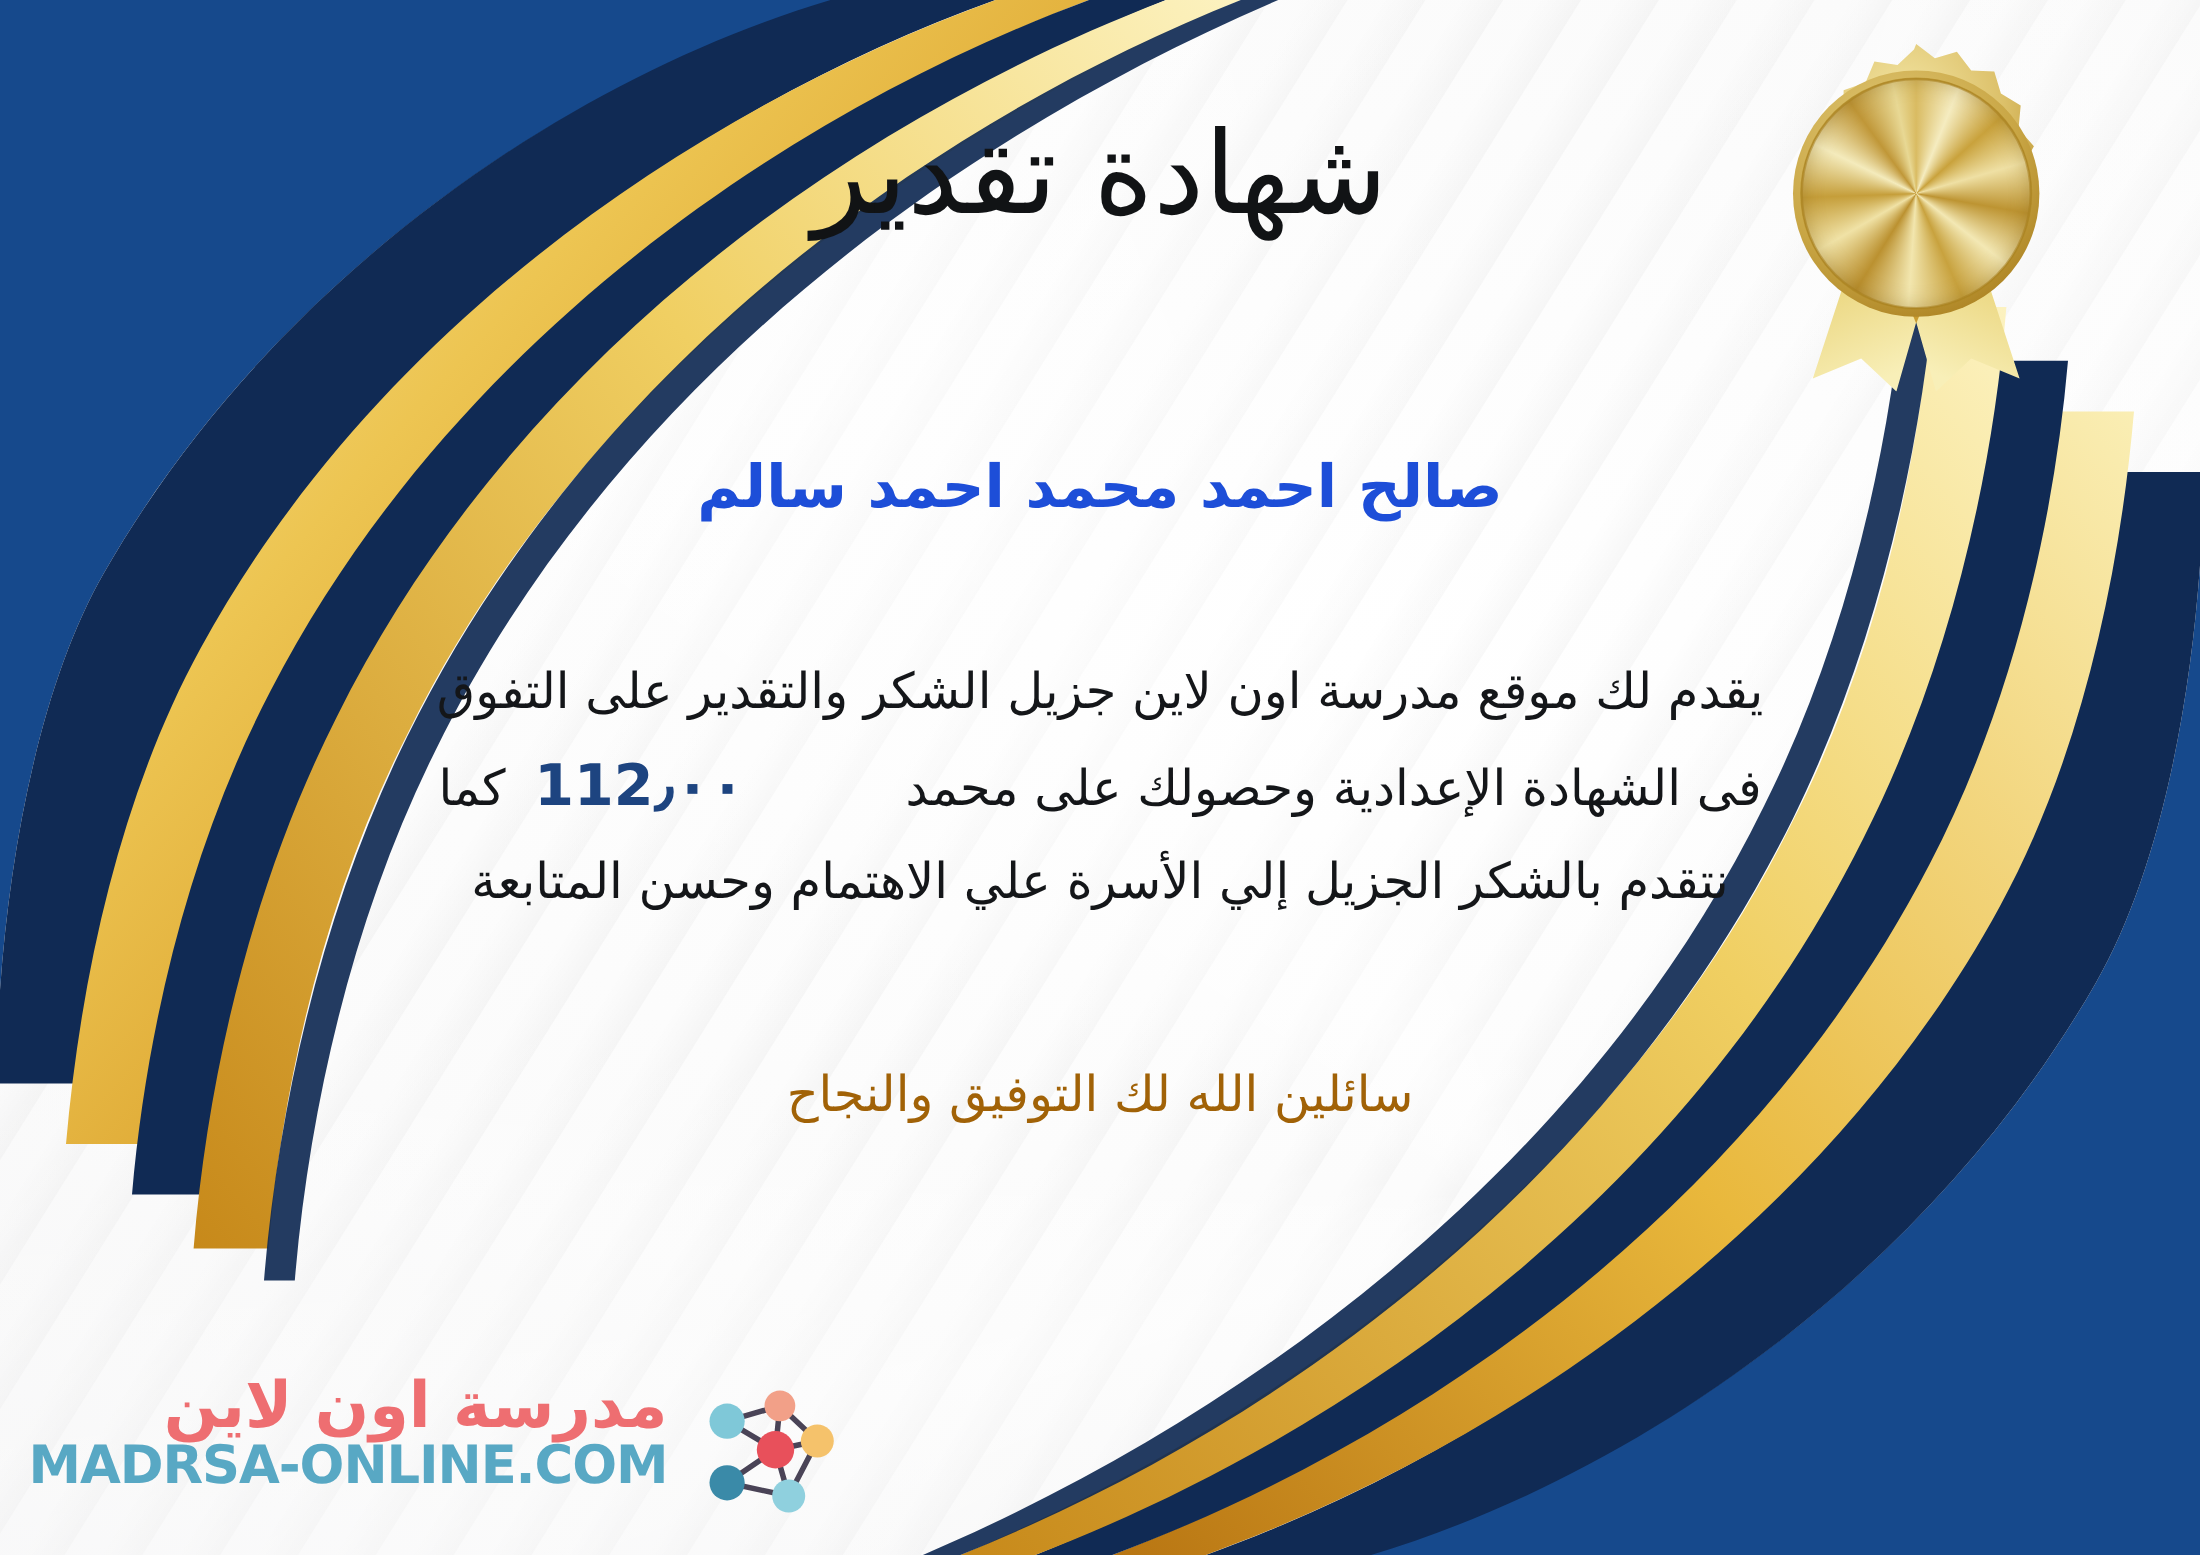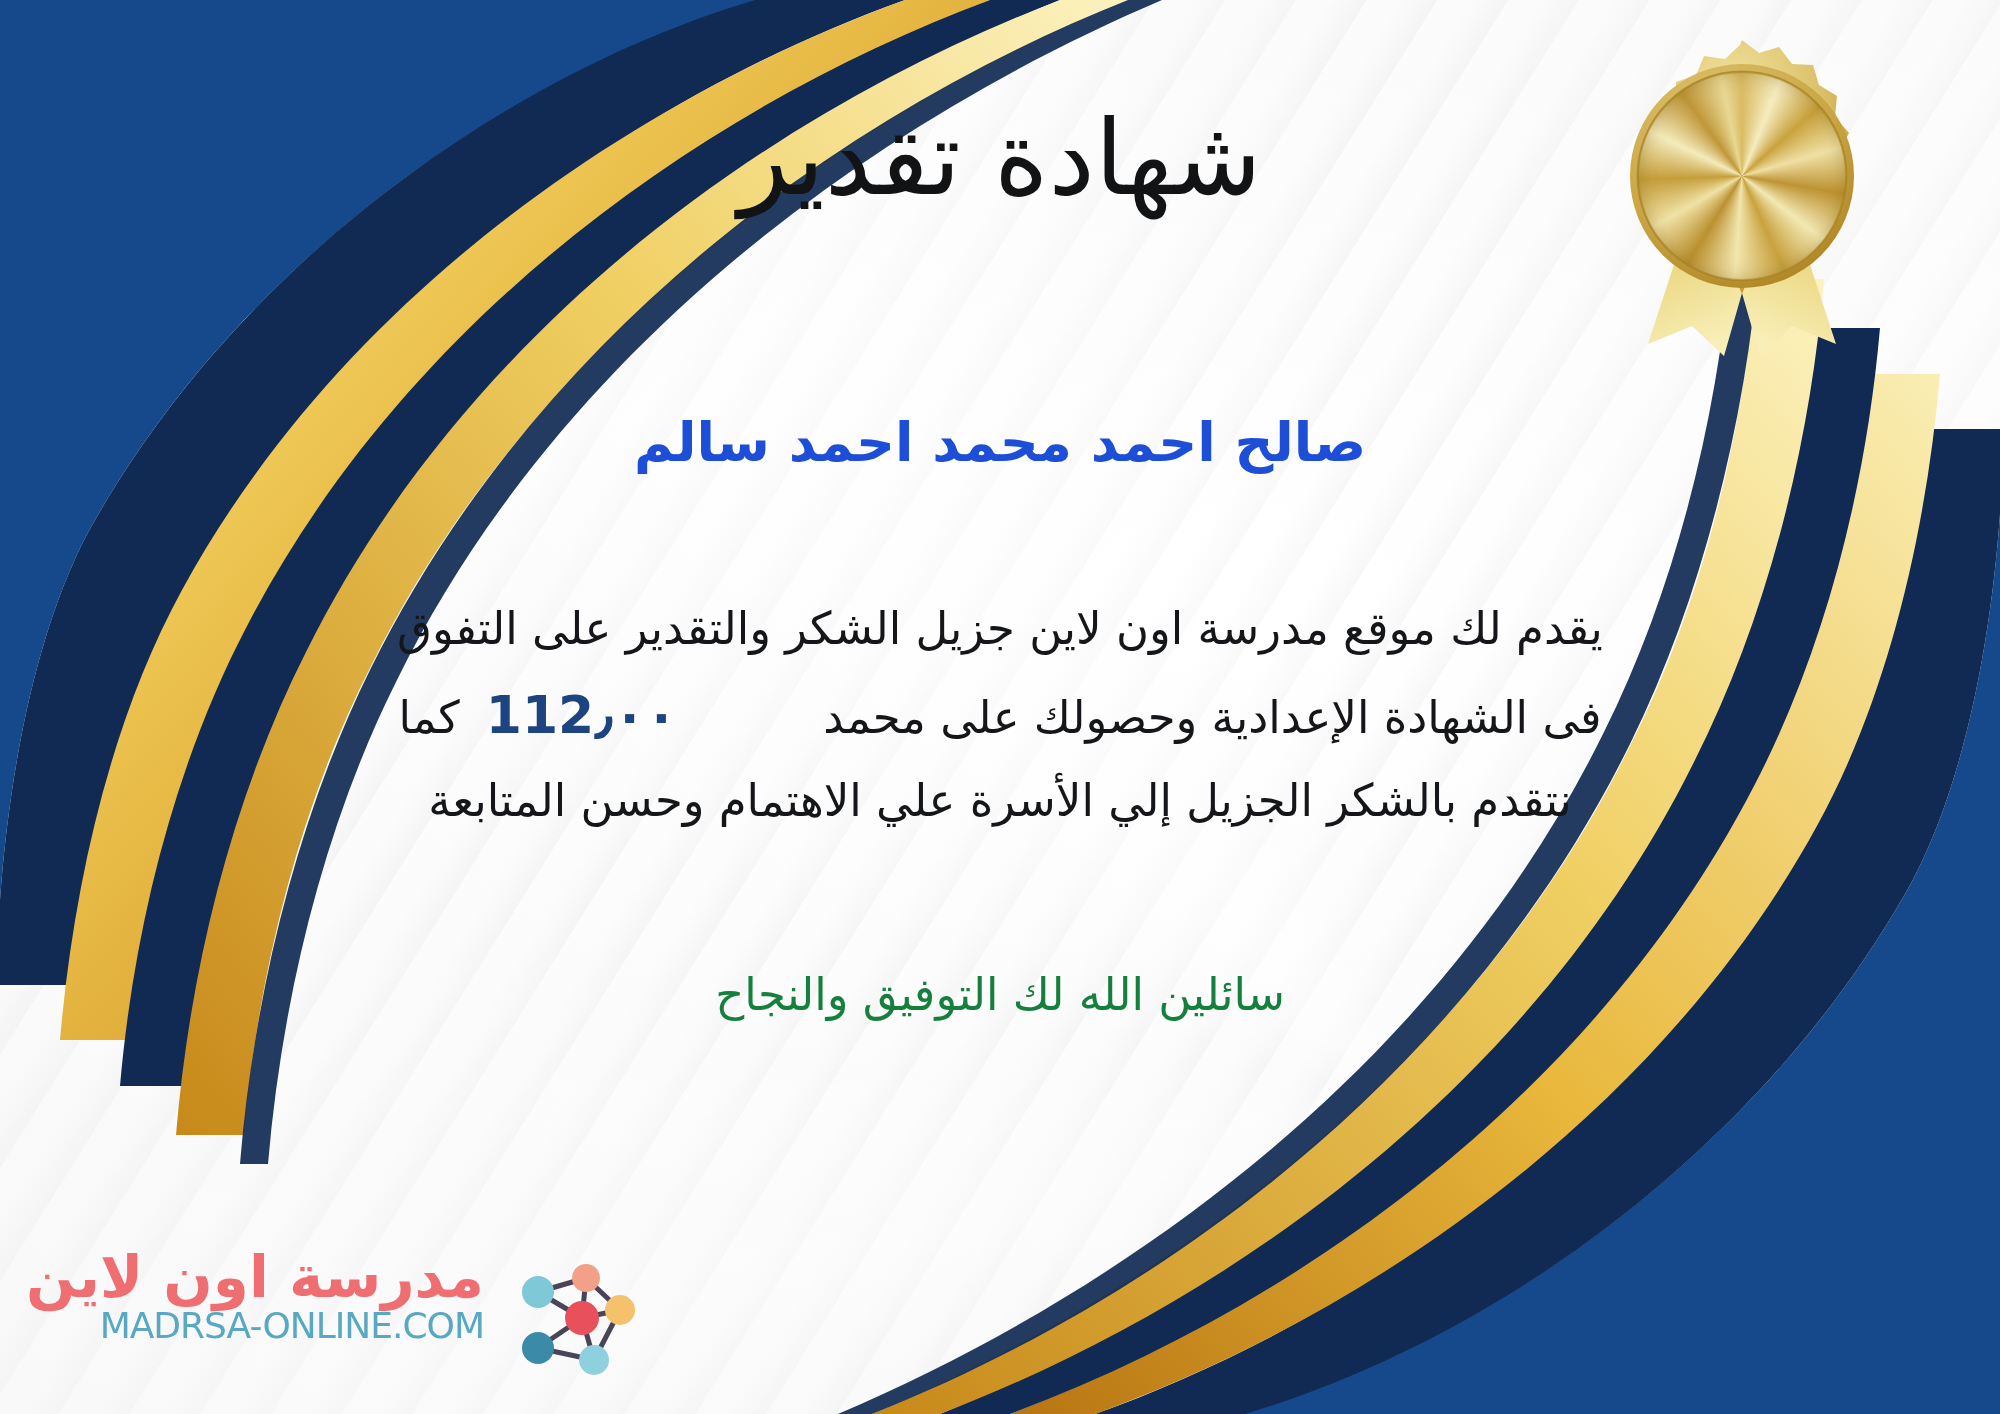--- a/index.html
+++ b/index.html
@@ -87,41 +87,40 @@
     font-weight:700;
     font-size:52px;
     letter-spacing:3px;
     padding:0 26px;
   }
   .gap{display:inline-block;width:120px;}
 
   .closing{
     margin-top:86px;
     font-size:45px;
-    color:#15803d;
+    color:#a16207;
     line-height:1.6;
   }
 
   
   .brand{
     position:absolute;
     left:26px;bottom:26px;
     display:flex;gap:14px;
     direction:rtl;
   }
   .brand-text{display:flex;flex-direction:column;align-items:flex-start;}
   .brand-ar{
     font-size:58px;font-weight:700;color:#ee6e71;
     line-height:1.02;letter-spacing:0px;
   }
   .brand-url{
-    font-size:36px;font-weight:400;color:#58a8c4;
+    font-size:48px;font-weight:700;color:#58a8c4;
     line-height:1.05;letter-spacing:-1px;direction:ltr;
     font-family:"DejaVu Sans","Liberation Sans",sans-serif;
-    margin-left:12px;
   }
 </style>
 </head>
 <body>
 
 <div id="cert">
 
   <div class="paper"></div>
   <div class="paper-sheen"></div>
 

